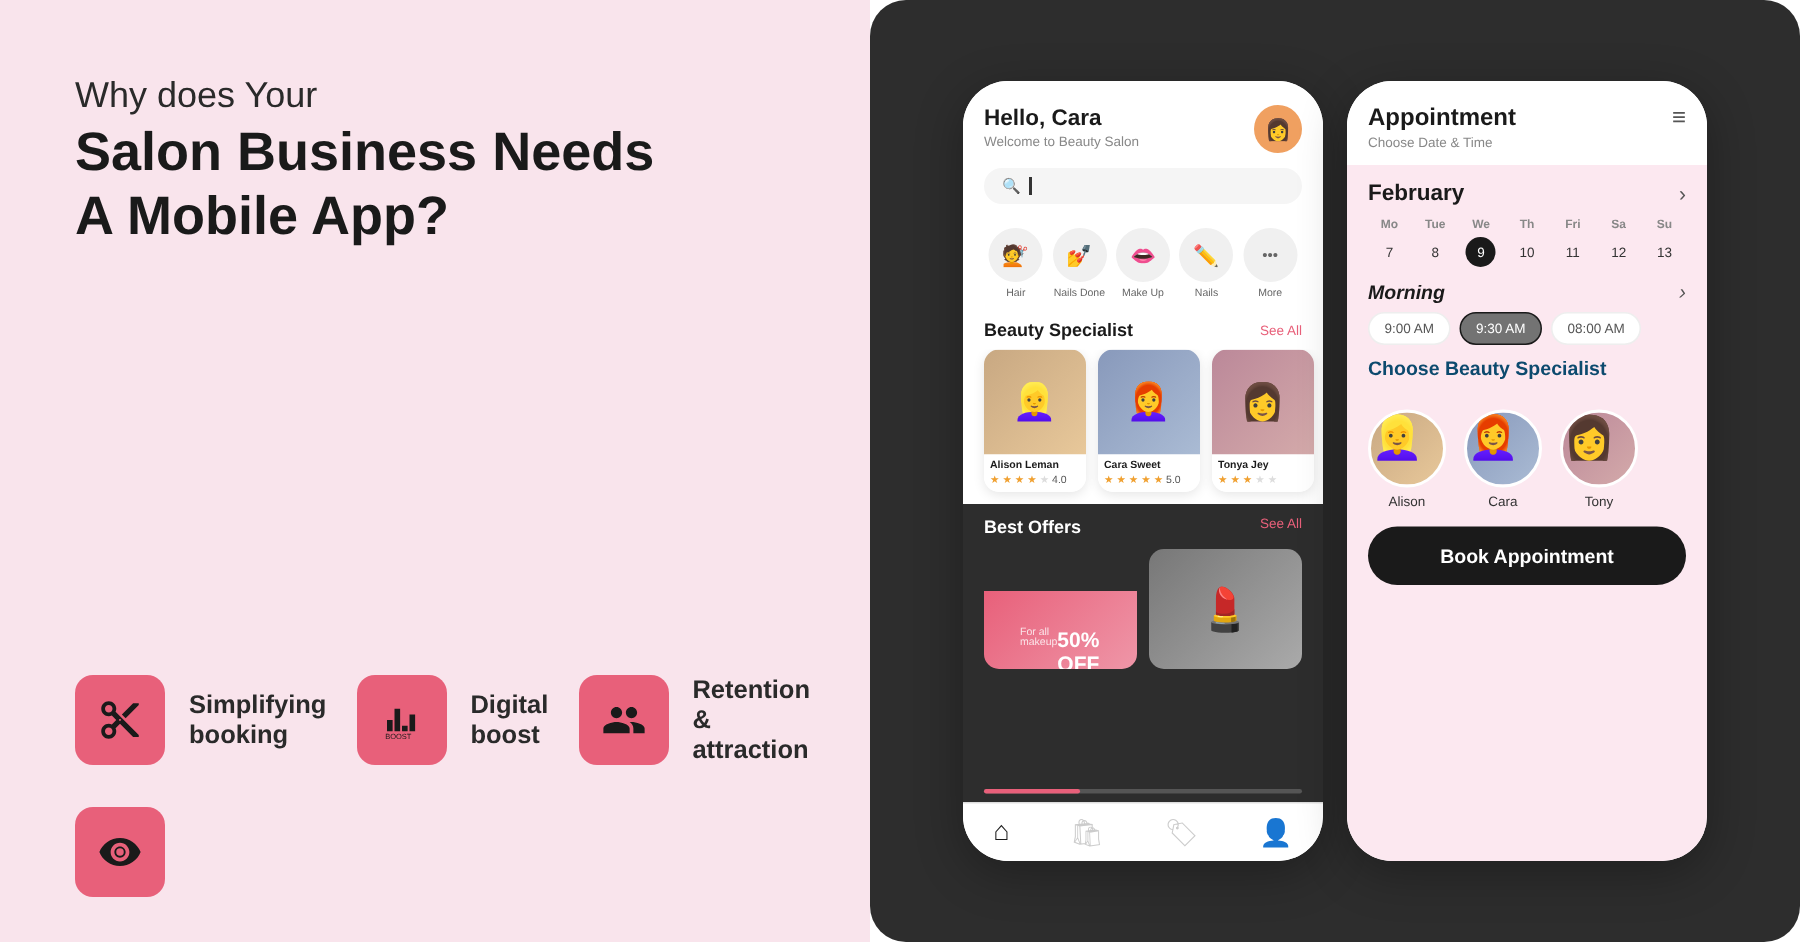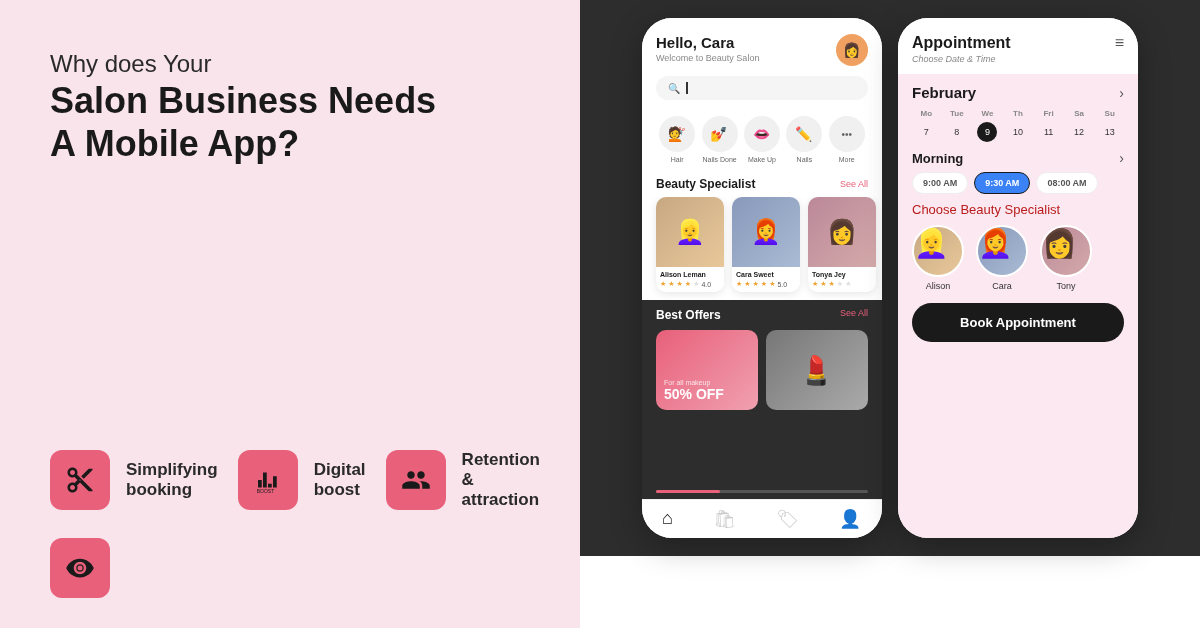--- a/index.html
+++ b/index.html
@@ -64,27 +64,28 @@
     }
     .feature-label {
       font-size: 17px;
       font-weight: 600;
       color: #2a2a2a;
     }
 
     
     .right-section {
       width: 620px;
-      height: 556px;
+      height: 628px;
       background: #2d2d2d;
       display: flex;
       align-items: center;
       justify-content: center;
       gap: 16px;
       padding: 20px 16px;
+      border-radius: 24px;
     }
 
     
     .phone-mockup {
       background: white;
       border-radius: 30px;
       overflow: hidden;
       box-shadow: 0 8px 32px rgba(0,0,0,0.3);
     }
     .phone1 {
@@ -258,23 +259,24 @@
       overflow: hidden;
       flex: 1;
       height: 80px;
       position: relative;
     }
     .offer-card-bg {
       width: 100%;
       height: 100%;
       background: linear-gradient(135deg, #e8607a, #f0a0b0);
       display: flex;
-      flex-direction: column;
+      flex-direction: row;
       justify-content: flex-end;
-      padding: 8px;
+      padding: 24px;
+      margin-top: 28px;
     }
     .offer-small-text { font-size: 7px; color: rgba(255,255,255,0.8); }
     .offer-big-text { font-size: 14px; font-weight: 800; color: white; }
     .offer-card-img {
       width: 100%;
       height: 100%;
       background: linear-gradient(135deg, #777, #aaa);
       display: flex;
       align-items: center;
       justify-content: center;
@@ -308,21 +310,21 @@
 
     
     .p2-header {
       background: white;
       padding: 16px 14px 10px;
       display: flex;
       justify-content: space-between;
       align-items: flex-start;
     }
     .p2-title { font-size: 16px; font-weight: 800; color: #1a1a1a; }
-    .p2-subtitle { font-size: 9px; color: #888; margin-top: 2px; font-style: italic; }
+    .p2-subtitle { font-size: 9px; color: #888; margin-top: 2px; }
     .p2-menu-icon { font-size: 16px; color: #555; }
 
     .p2-pink-bg {
       background: #fce8f0;
       flex: 1;
       padding: 10px 14px;
       display: flex;
       flex-direction: column;
       gap: 8px;
     }
@@ -344,43 +346,43 @@
     .cal-header { font-size: 8px; color: #888; font-weight: 600; padding: 2px 0; }
     .cal-day { font-size: 9px; color: #333; padding: 3px 2px; border-radius: 50%; width: 20px; height: 20px; display: flex; align-items: center; justify-content: center; margin: auto; }
     .cal-day.selected { background: #1a1a1a; color: white; border-radius: 50%; }
 
     .p2-time-section {}
     .p2-time-label-row {
       display: flex;
       justify-content: space-between;
       align-items: center;
       margin-bottom: 6px;
+      font-style: italic;
     }
     .p2-time-label { font-size: 13px; font-weight: 700; color: #1a1a1a; }
     .time-slots {
       display: flex;
       gap: 6px;
-      font-weight: bold;
     }
     .time-slot {
       padding: 5px 10px;
       border-radius: 16px;
       font-size: 9px;
       background: white;
       color: #555;
       border: 1px solid #eee;
     }
     .time-slot.selected {
-      background: #3b82f6;
+      background: #737373;
       color: white;
       border-color: #1a1a1a;
     }
 
     .p2-specialist-section {}
-    .p2-spec-label { font-size: 13px; font-weight: 400; color: #b91c1c; margin-bottom: 8px; }
+    .p2-spec-label { font-size: 13px; font-weight: 700; color: #0c4a6e; margin-bottom: 20px; }
     .p2-spec-list {
       display: flex;
       gap: 12px;
     }
     .p2-spec-item {
       display: flex;
       flex-direction: column;
       align-items: center;
       gap: 4px;
     }

